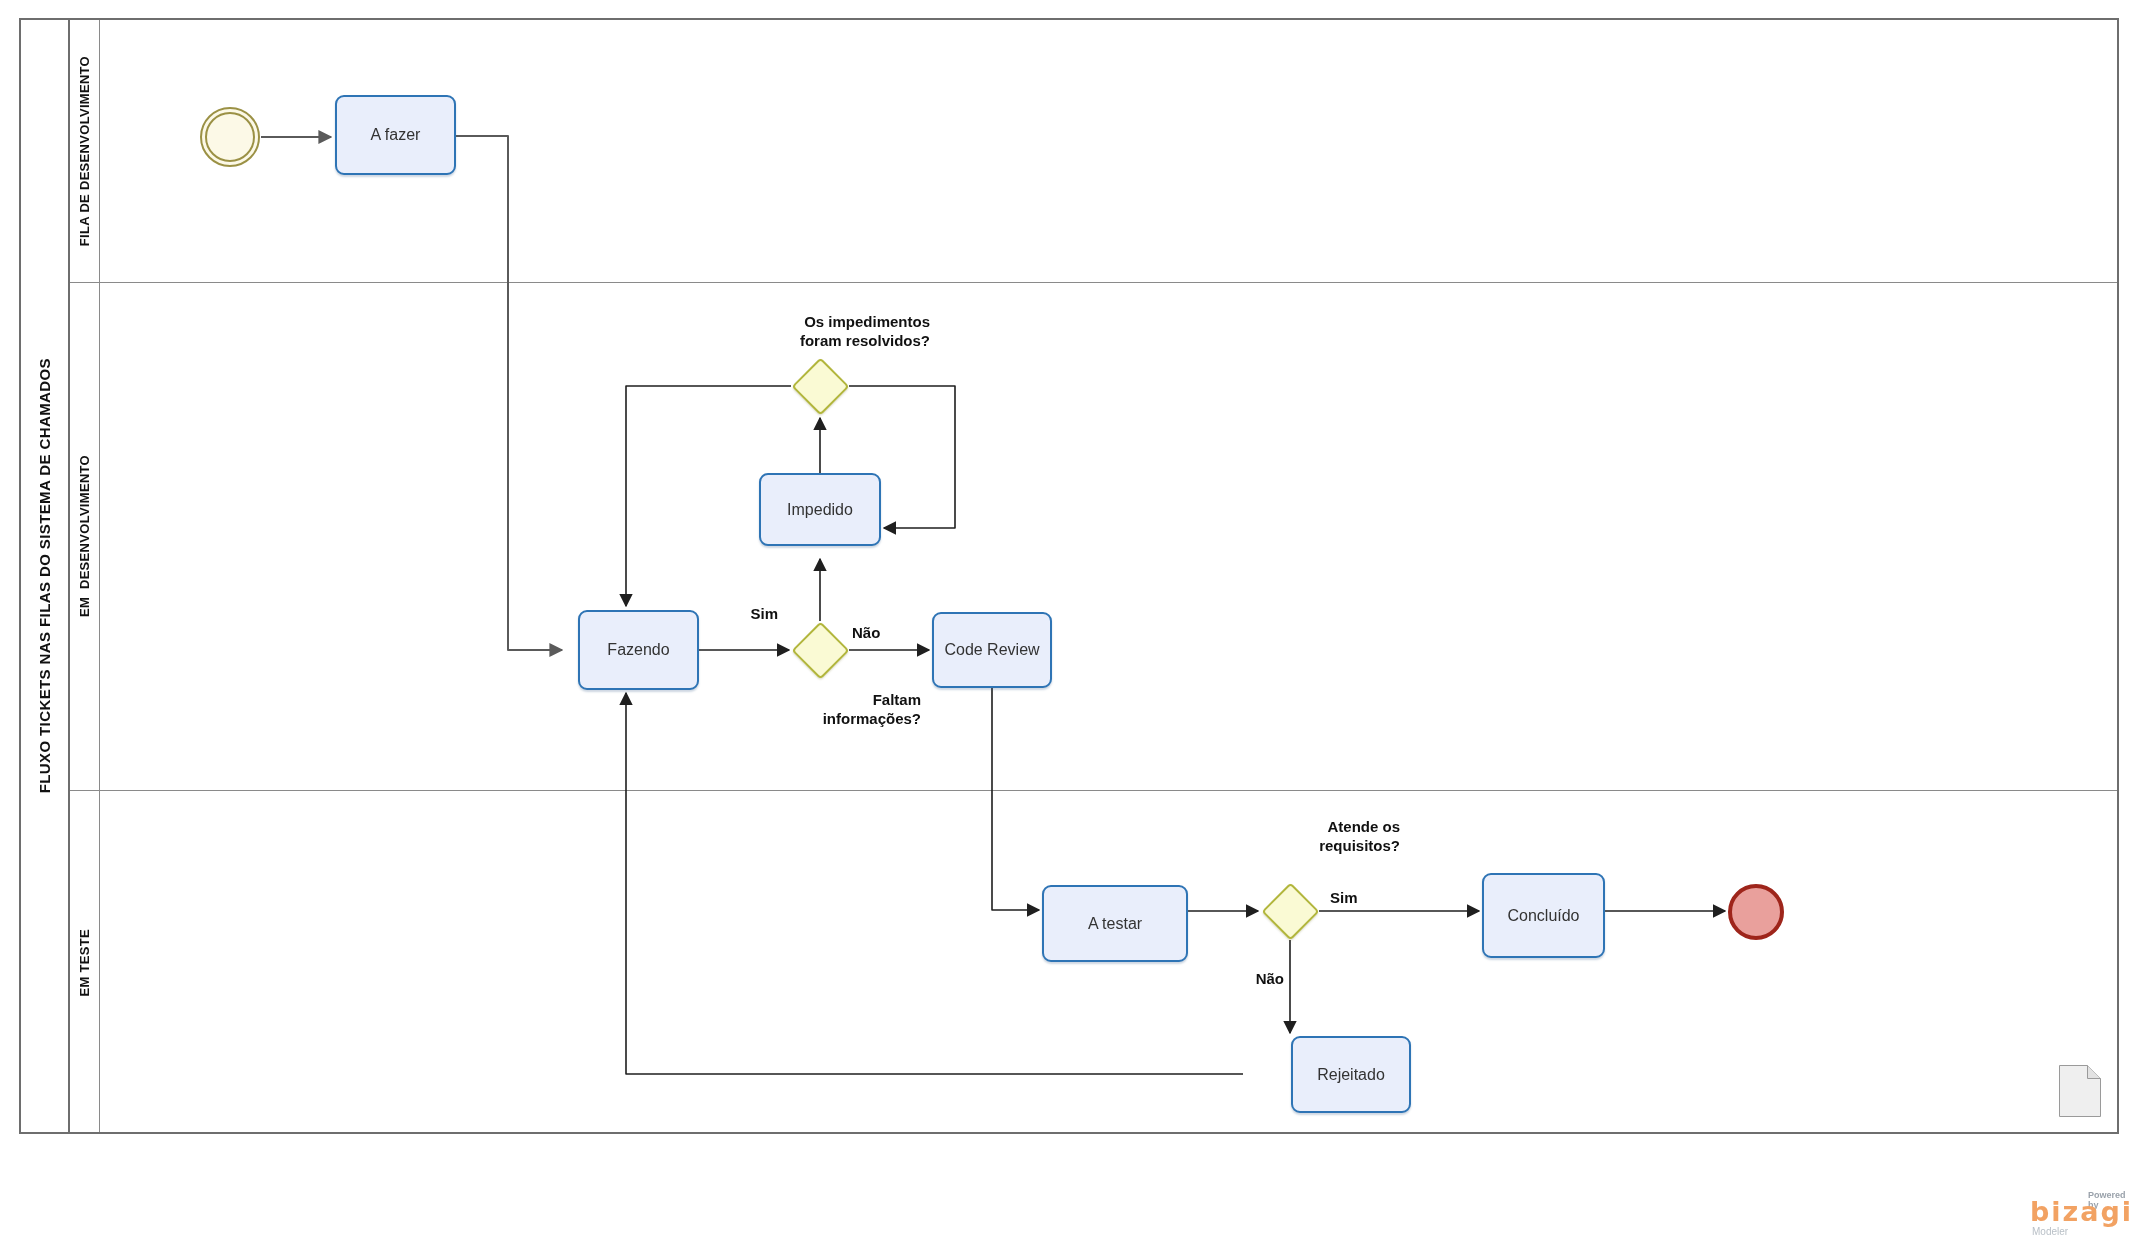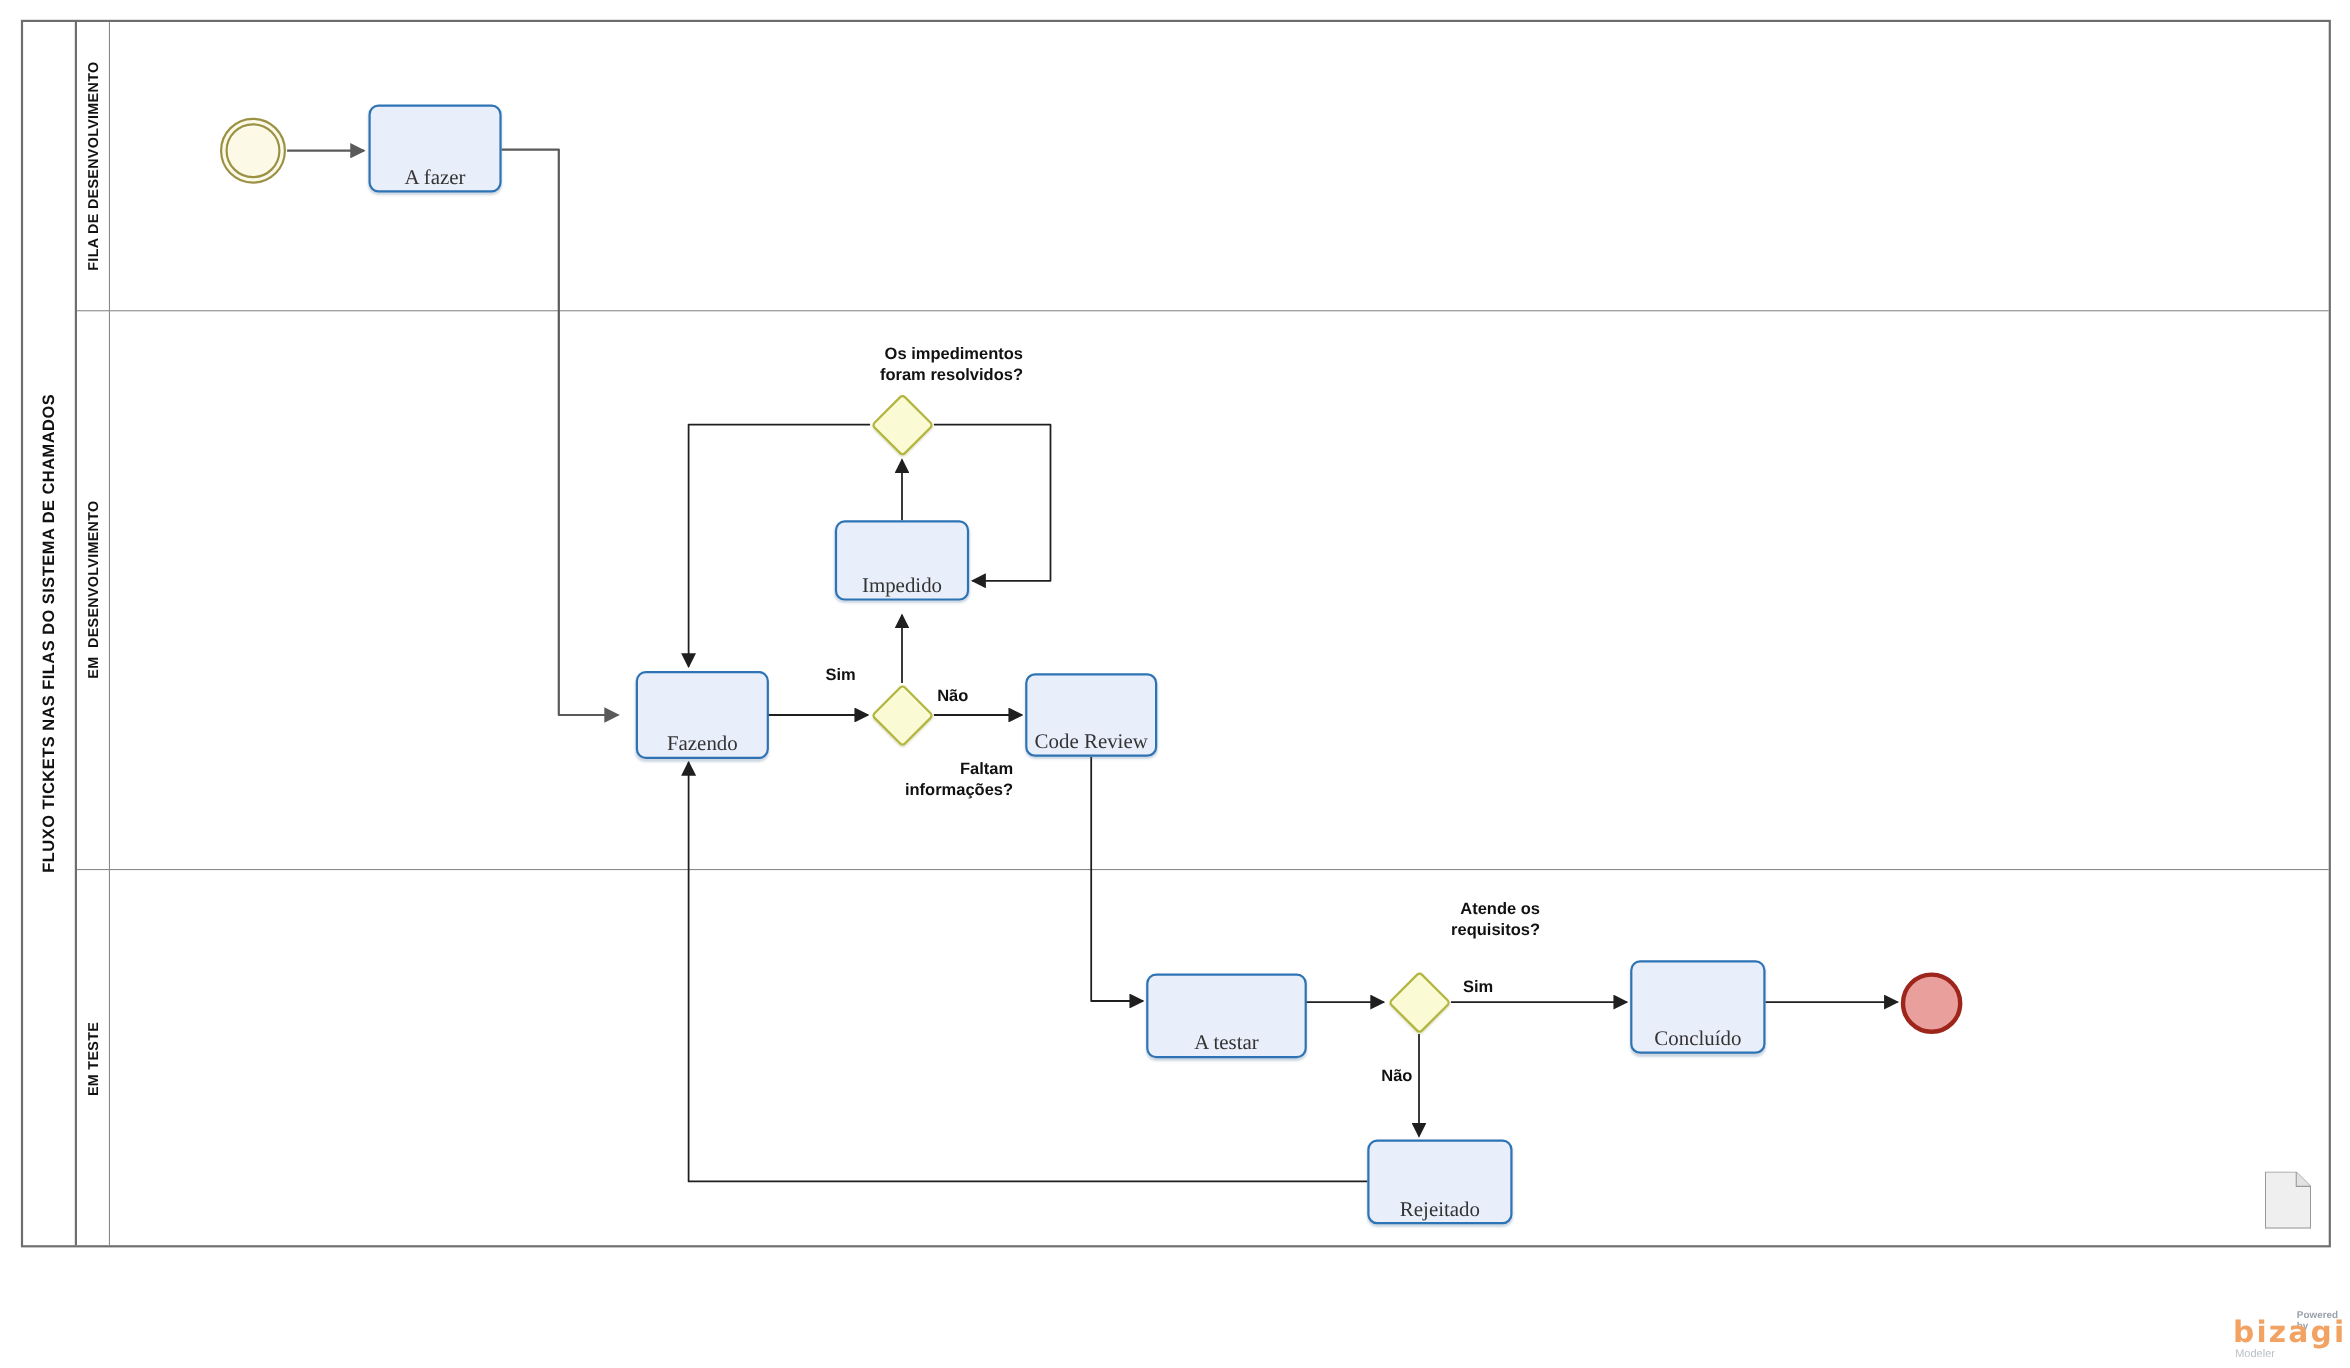--- a/index.html
+++ b/index.html
@@ -27,22 +27,22 @@
 
   
   svg.flows{position:absolute;left:0;top:0;pointer-events:none;}
   .flow{stroke:var(--flow);stroke-width:1.6;fill:none;stroke-linejoin:round;}
   .flow-gray{stroke:var(--flow-gray);stroke-width:2;fill:none;stroke-linejoin:round;}
   .arrow-black{fill:var(--flow);}
   .arrow-gray{fill:var(--flow-gray);}
 
   
   .task{position:absolute;border:2px solid var(--task-border);background:var(--task-fill);
-        border-radius:9px;box-sizing:border-box;display:flex;align-items:flex-end;justify-content:center;
-        font-size:19px;color:var(--task-text);box-shadow:0 2px 2px rgba(60,95,140,.25);font-family:Liberation Serif, serif;}
+        border-radius:9px;box-sizing:border-box;display:flex;align-items:center;justify-content:center;
+        font-size:16px;color:var(--task-text);box-shadow:0 2px 2px rgba(60,95,140,.25);}
   .gateway{position:absolute;width:41px;height:41px;transform:rotate(45deg);
         border:2.5px solid var(--gateway-border);background:var(--gateway-fill);
         border-radius:4px;box-sizing:border-box;box-shadow:1px 1px 2px rgba(120,120,40,.25);}
   .event-start{position:absolute;left:200px;top:107px;width:60px;height:60px;border-radius:50%;
         border:2.5px solid var(--start-border);background:var(--start-fill);box-sizing:border-box;}
   .event-start .inner{position:absolute;inset:3px;border:2px solid var(--start-border);
         border-radius:50%;background:var(--start-fill);}
   .event-end{position:absolute;left:1728px;top:884px;width:56px;height:56px;border-radius:50%;
         border:4px solid var(--end-border);background:var(--end-fill);box-sizing:border-box;}
 
@@ -123,21 +123,21 @@
   </div>
   <div class="task" style="left:932px;top:612px;width:120px;height:76px;">
     <span>Code Review</span>
   </div>
   <div class="task" style="left:1042px;top:885px;width:146px;height:77px;">
     <span>A testar</span>
   </div>
   <div class="task" style="left:1482px;top:873px;width:123px;height:85px;">
     <span>Concluído</span>
   </div>
-  <div class="task" style="left:1243px;top:1036px;width:132px;height:77px;">
+  <div class="task" style="left:1291px;top:1036px;width:120px;height:77px;">
     <span>Rejeitado</span>
   </div>
 
   <div class="gateway" style="left:800px;top:366px;"></div>
   <div class="gateway" style="left:800px;top:630px;"></div>
   <div class="gateway" style="left:1270px;top:891px;"></div>
 
   <div class="flow-label center" style="left:710px;top:312px;width:220px;">
     <span style="display:block">Os impedimentos</span>
     <span style="display:block">foram resolvidos?</span>

